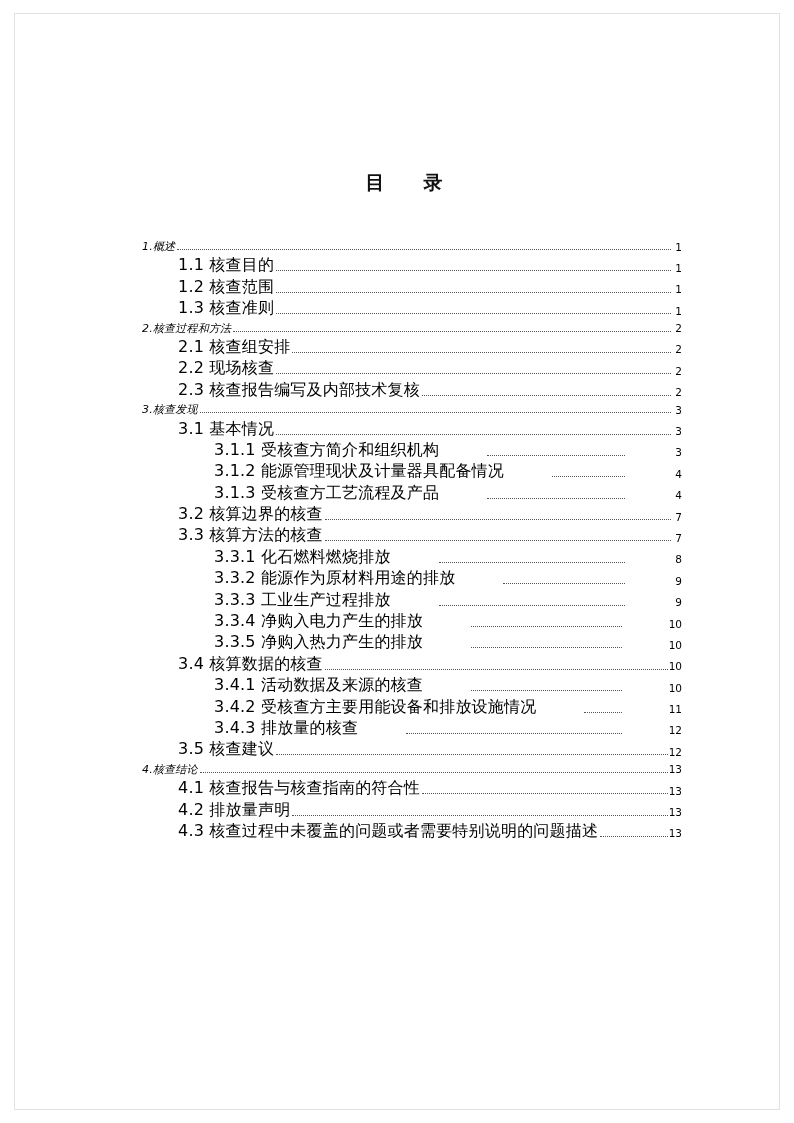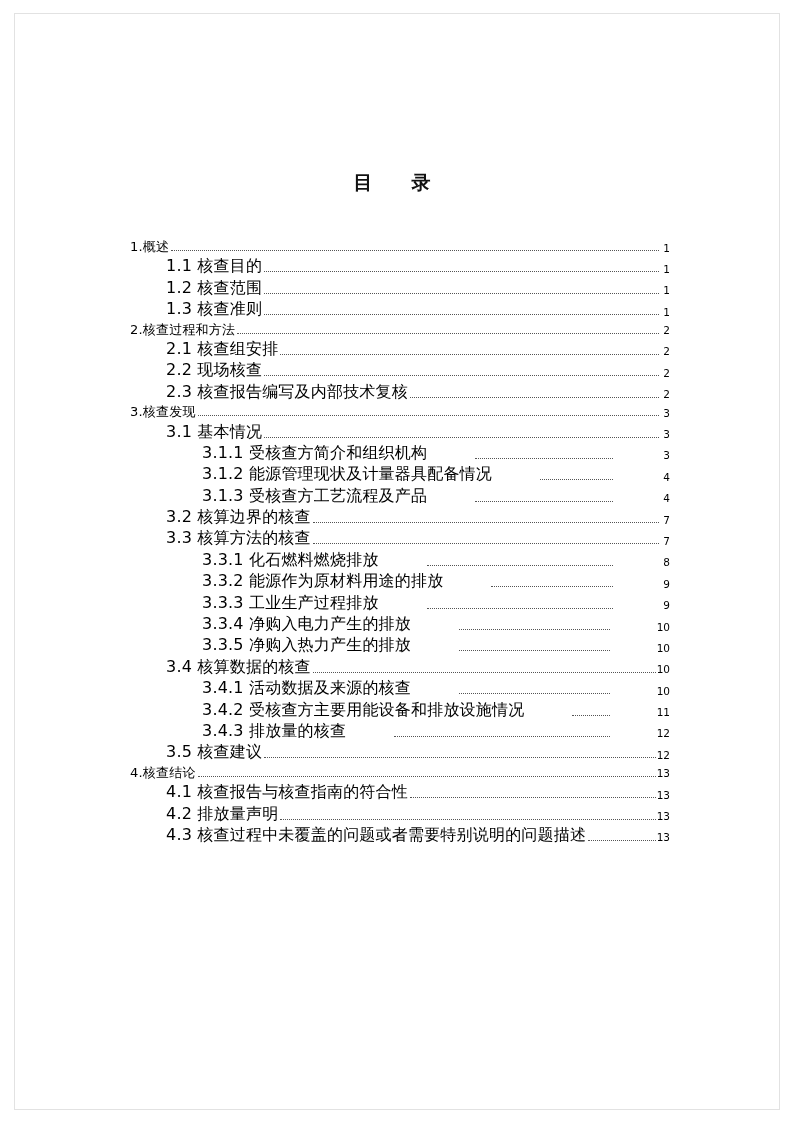--- a/index.html
+++ b/index.html
@@ -25,21 +25,21 @@
     position: absolute;
     left: 14px;
     top: 13px;
     right: 14px;
     bottom: 13px;
     border: 1px solid #e2e2e2;
     pointer-events: none;
   }
   .content {
     position: absolute;
-    left: 130px;
+    left: 142px;
     top: 170px;
     width: 540px;
   }
   .doc-title {
     text-align: center;
     font-family: "DejaVu Serif", serif;
     font-size: 19px;
     font-weight: bold;
     letter-spacing: 10px;
     color: #111;
@@ -77,21 +77,21 @@
     font-size: 10.5px;
     color: #000;
     text-align: right;
     min-width: 10px;
   }
   
   .lvl-1 { padding-left: 0px; }
   .lvl-2 { padding-left: 36px; }
   .lvl-3 { padding-left: 72px; gap: 46px; }
 
-  .lvl-1 .label { font-size: 13px; }
+  .lvl-1 .label { font-size: 11px; font-style: italic; }
 </style>
 </head>
 <body>
 
 <div class="page">
   <div class="content">
     <div class="doc-title">目　录</div>
     <div class="toc" id="toc-list">
         <div class="toc-entry lvl-1">
           <span class="label">1.概述</span>

